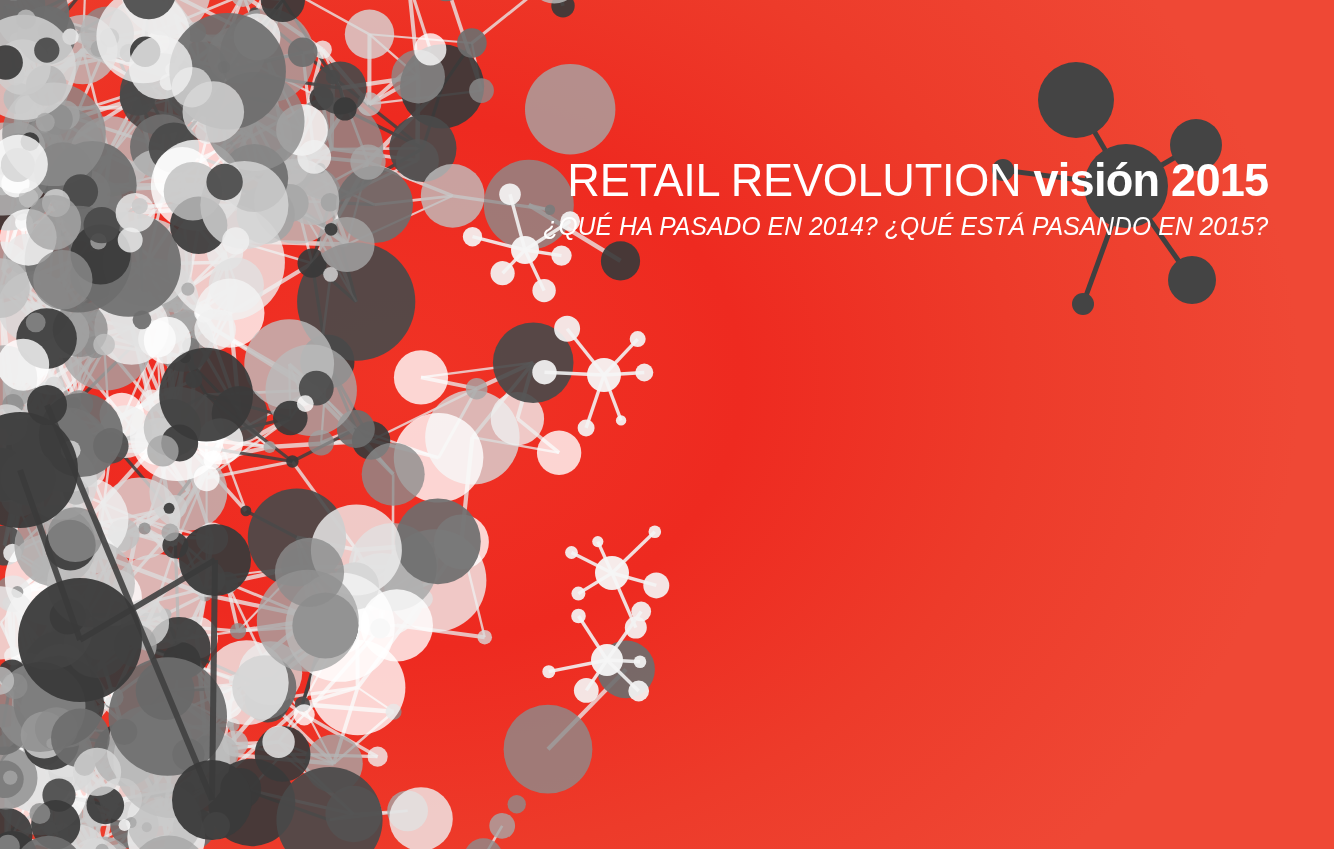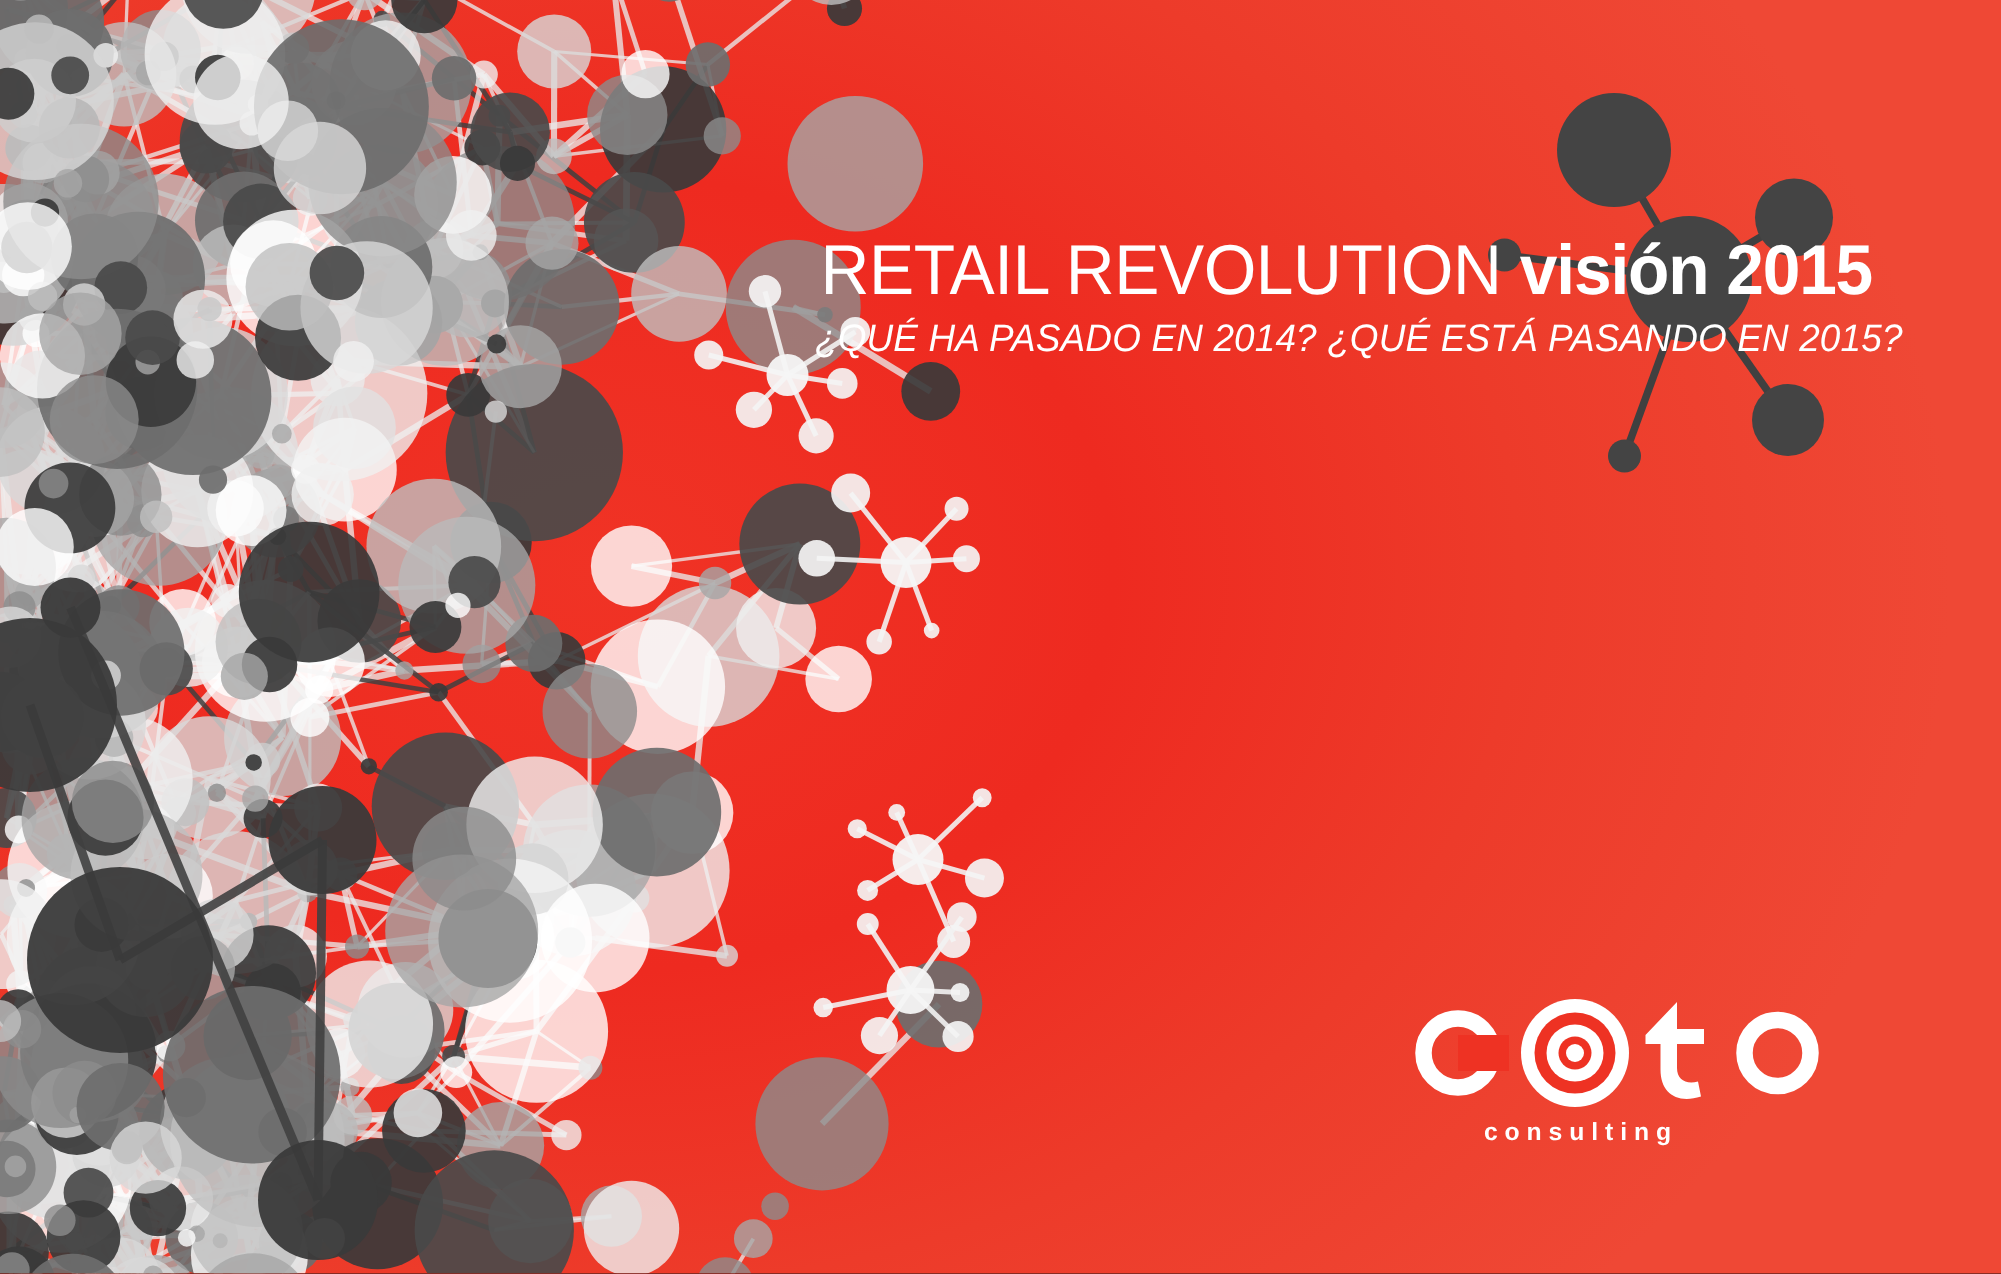--- a/index.html
+++ b/index.html
@@ -29,20 +29,21 @@
     inset: 0;
     width: 1334px;
     height: 849px;
   }
   #molecule-pattern { pointer-events: none; }
   
   #title-block {
     position: absolute;
     right: 66px;
     top: 156px;
+    text-align: right;
     z-index: 6;
     line-height: 1;
   }
   #headline {
     margin: 0;
     font-size: 47px;
     letter-spacing: -0.3px;
     color: #ffffff;
     white-space: nowrap;
     font-weight: 300;
@@ -1691,34 +1692,14 @@
         <circle cx="1003" cy="170" r="11" fill="#444444"></circle>
         <circle cx="1126" cy="186" r="42" fill="#444444"></circle>
       </g>
     </svg>
 
   <div id="title-block">
     <h1 id="headline"><span class="hl-light">RETAIL REVOLUTION</span> <span class="hl-bold">visión 2015</span></h1>
     <p id="subhead">¿QUÉ HA PASADO EN 2014? ¿QUÉ ESTÁ PASANDO EN 2015?</p>
   </div>
 
-  <div id="logo-block">
-    <svg id="logo-mark" width="300" height="80" viewBox="0 0 300 80" xmlns="http://www.w3.org/2000/svg">
-        <g>
-          <circle cx="32" cy="42" r="23" fill="none" stroke="#FFFFFF" stroke-width="11"></circle>
-          <rect x="32" y="30" width="34" height="24" fill="#EE3223"></rect>
-        </g>
-        <g>
-          <circle cx="110" cy="42" r="36" fill="#FFFFFF"></circle>
-          <circle cx="110" cy="42" r="27" fill="#EE3223"></circle>
-          <circle cx="110" cy="42" r="19" fill="#FFFFFF"></circle>
-          <circle cx="110" cy="42" r="11" fill="#EE3223"></circle>
-          <circle cx="110" cy="42" r="6" fill="#FFFFFF"></circle>
-        </g>
-        <g>
-          <path d="M 178 8 L 178 26 L 196 26 L 196 36 L 178 36 L 178 52 C 178 60 184 63 192 61 L 194 71 C 178 76 167 69 167 53 L 167 36 L 157 36 L 157 30 Z" fill="#FFFFFF"></path>
-        </g>
-        <circle cx="245" cy="42" r="22" fill="none" stroke="#FFFFFF" stroke-width="11"></circle>
-      </svg>
-    <p id="logo-tagline">consulting</p>
-  </div>
 
 </div>
 
 </body></html>

